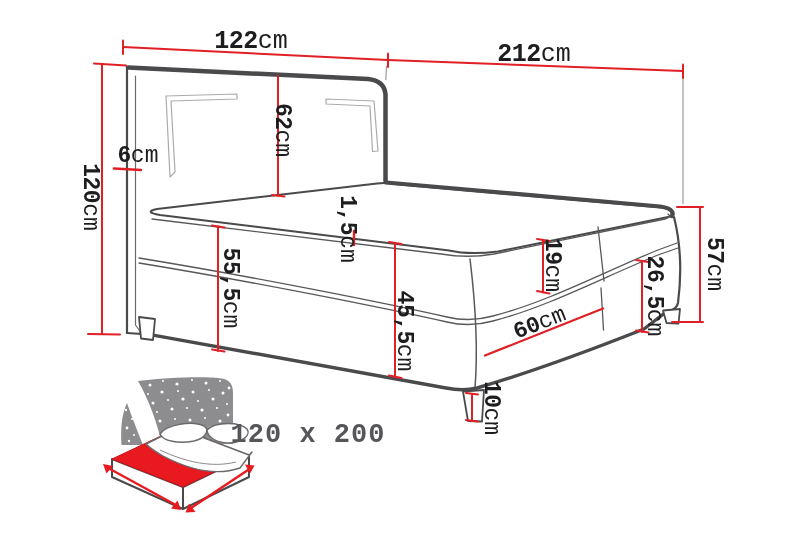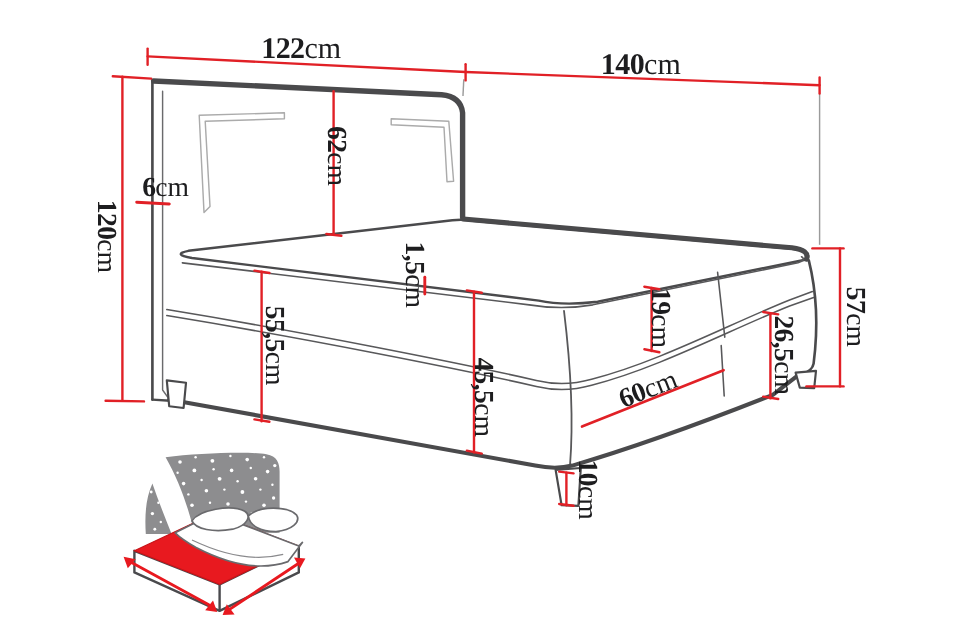--- a/index.html
+++ b/index.html
@@ -1,17 +1,17 @@
 <!DOCTYPE html>
 <html><head>
 <meta charset="utf-8">
 <style>
   html,body{margin:0;padding:0;background:#fff;}
   #stage{position:relative;width:800px;height:533px;background:#fff;overflow:hidden;
-         font-family:Liberation Serif, serif;}
+         font-family:Liberation Mono, monospace;}
   #art{position:absolute;left:0;top:0;}
   .dim-label{position:absolute;white-space:nowrap;color:#1d1d1f;font-size:23px;
              transform:translate(-50%,-50%);line-height:1;}
   .dim-label .num{font-weight:bold;letter-spacing:-0.5px;}
   .dim-label .unit{font-weight:normal;letter-spacing:0;}
   .big{font-size:25px;}
   .rot90{transform:translate(-50%,-50%) rotate(90deg);}
   .rot60{transform:translate(-50%,-50%) rotate(-21.5deg);}
   .size-caption{position:absolute;transform:translate(-50%,-50%);font-size:27px;
                 font-weight:bold;color:#55555a;letter-spacing:1px;white-space:nowrap;}
@@ -198,21 +198,21 @@
       <path d="M185.5,512.5 L195.5,512 L189,503.5 Z" stroke="none"></path>
       <path d="M254.5,465.5 L245,464.5 L250,473.5 Z" stroke="none"></path>
     </g>
   </g>
 </svg>
 
 <div class="dim-label big" style="left:251px;top:41px">
   <span class="num">122</span><span class="unit">cm</span>
 </div>
 <div class="dim-label big" style="left:534px;top:54px">
-  <span class="num">140</span><span class="unit">cm</span>
+  <span class="num">212</span><span class="unit">cm</span>
 </div>
 <div class="dim-label rot90" style="left:89px;top:197px">
   <span class="num">120</span><span class="unit">cm</span>
 </div>
 <div class="dim-label" style="left:138px;top:156px">
   <span class="num">6</span><span class="unit">cm</span>
 </div>
 <div class="dim-label rot90" style="left:281px;top:130px">
   <span class="num">62</span><span class="unit">cm</span>
 </div>
@@ -234,14 +234,15 @@
 <div class="dim-label rot90" style="left:653px;top:296px">
   <span class="num">26,5</span><span class="unit">cm</span>
 </div>
 <div class="dim-label rot90" style="left:713px;top:264px">
   <span class="num">57</span><span class="unit">cm</span>
 </div>
 <div class="dim-label rot90" style="left:490px;top:408px">
   <span class="num">10</span><span class="unit">cm</span>
 </div>
 
+<div class="size-caption" style="left:308px;top:435px">120 x 200</div>
 
 </div>
 
 </body></html>

